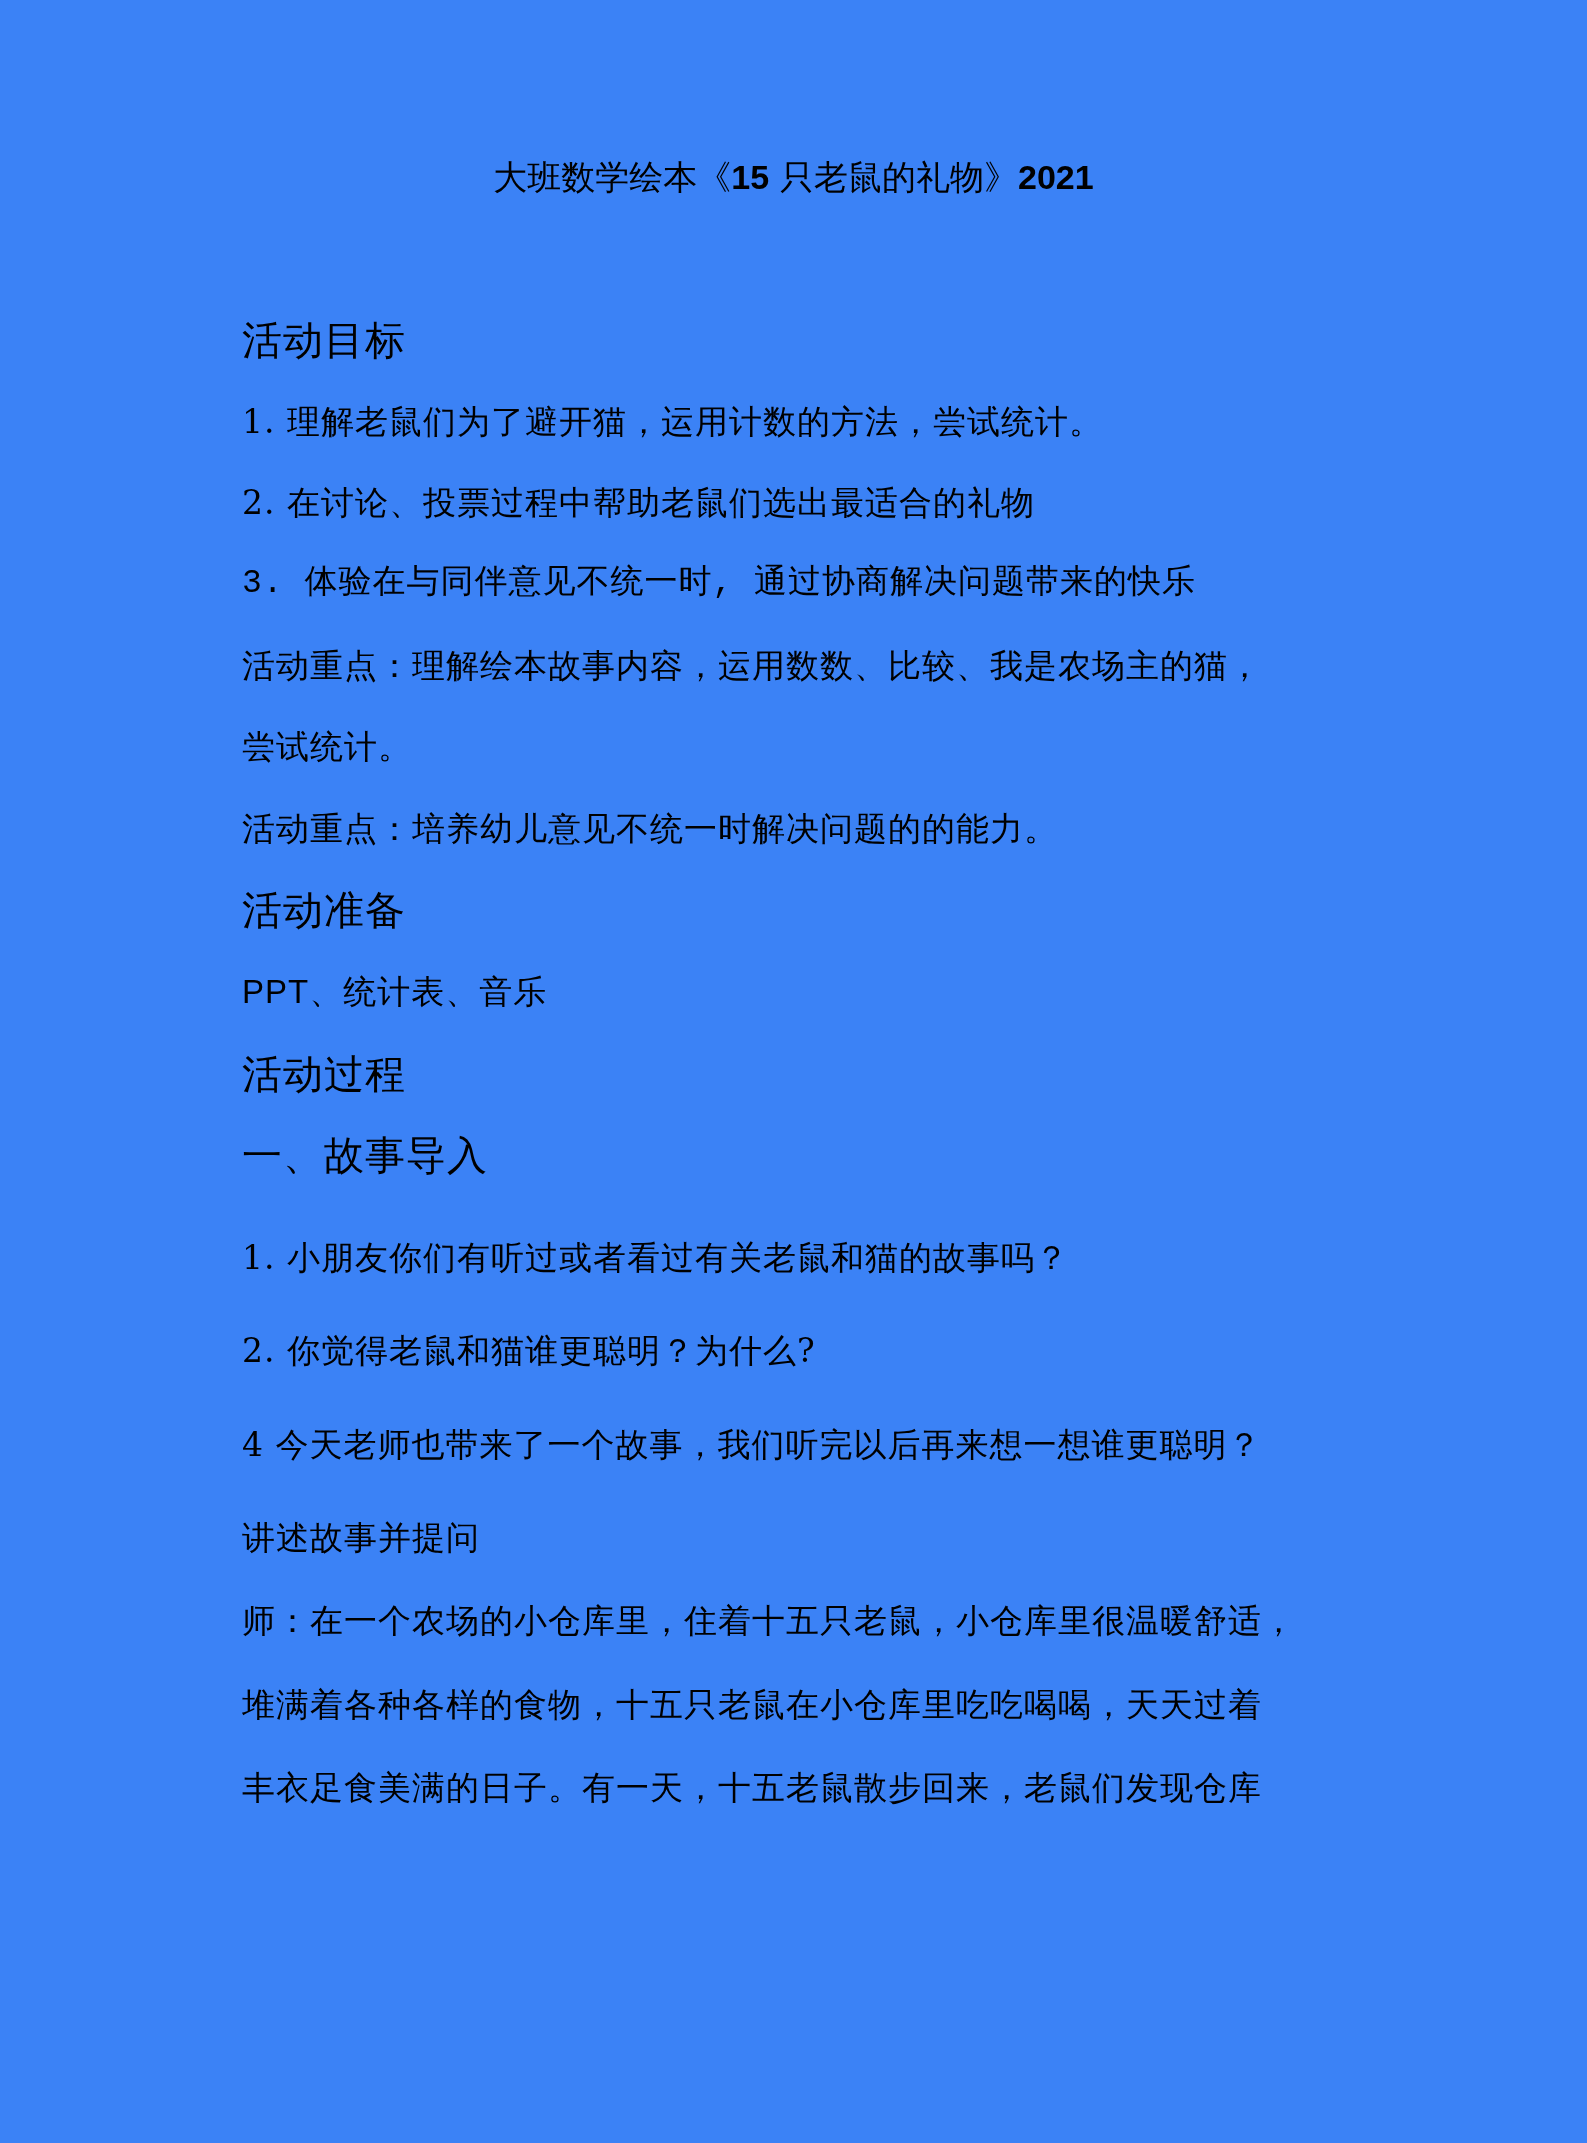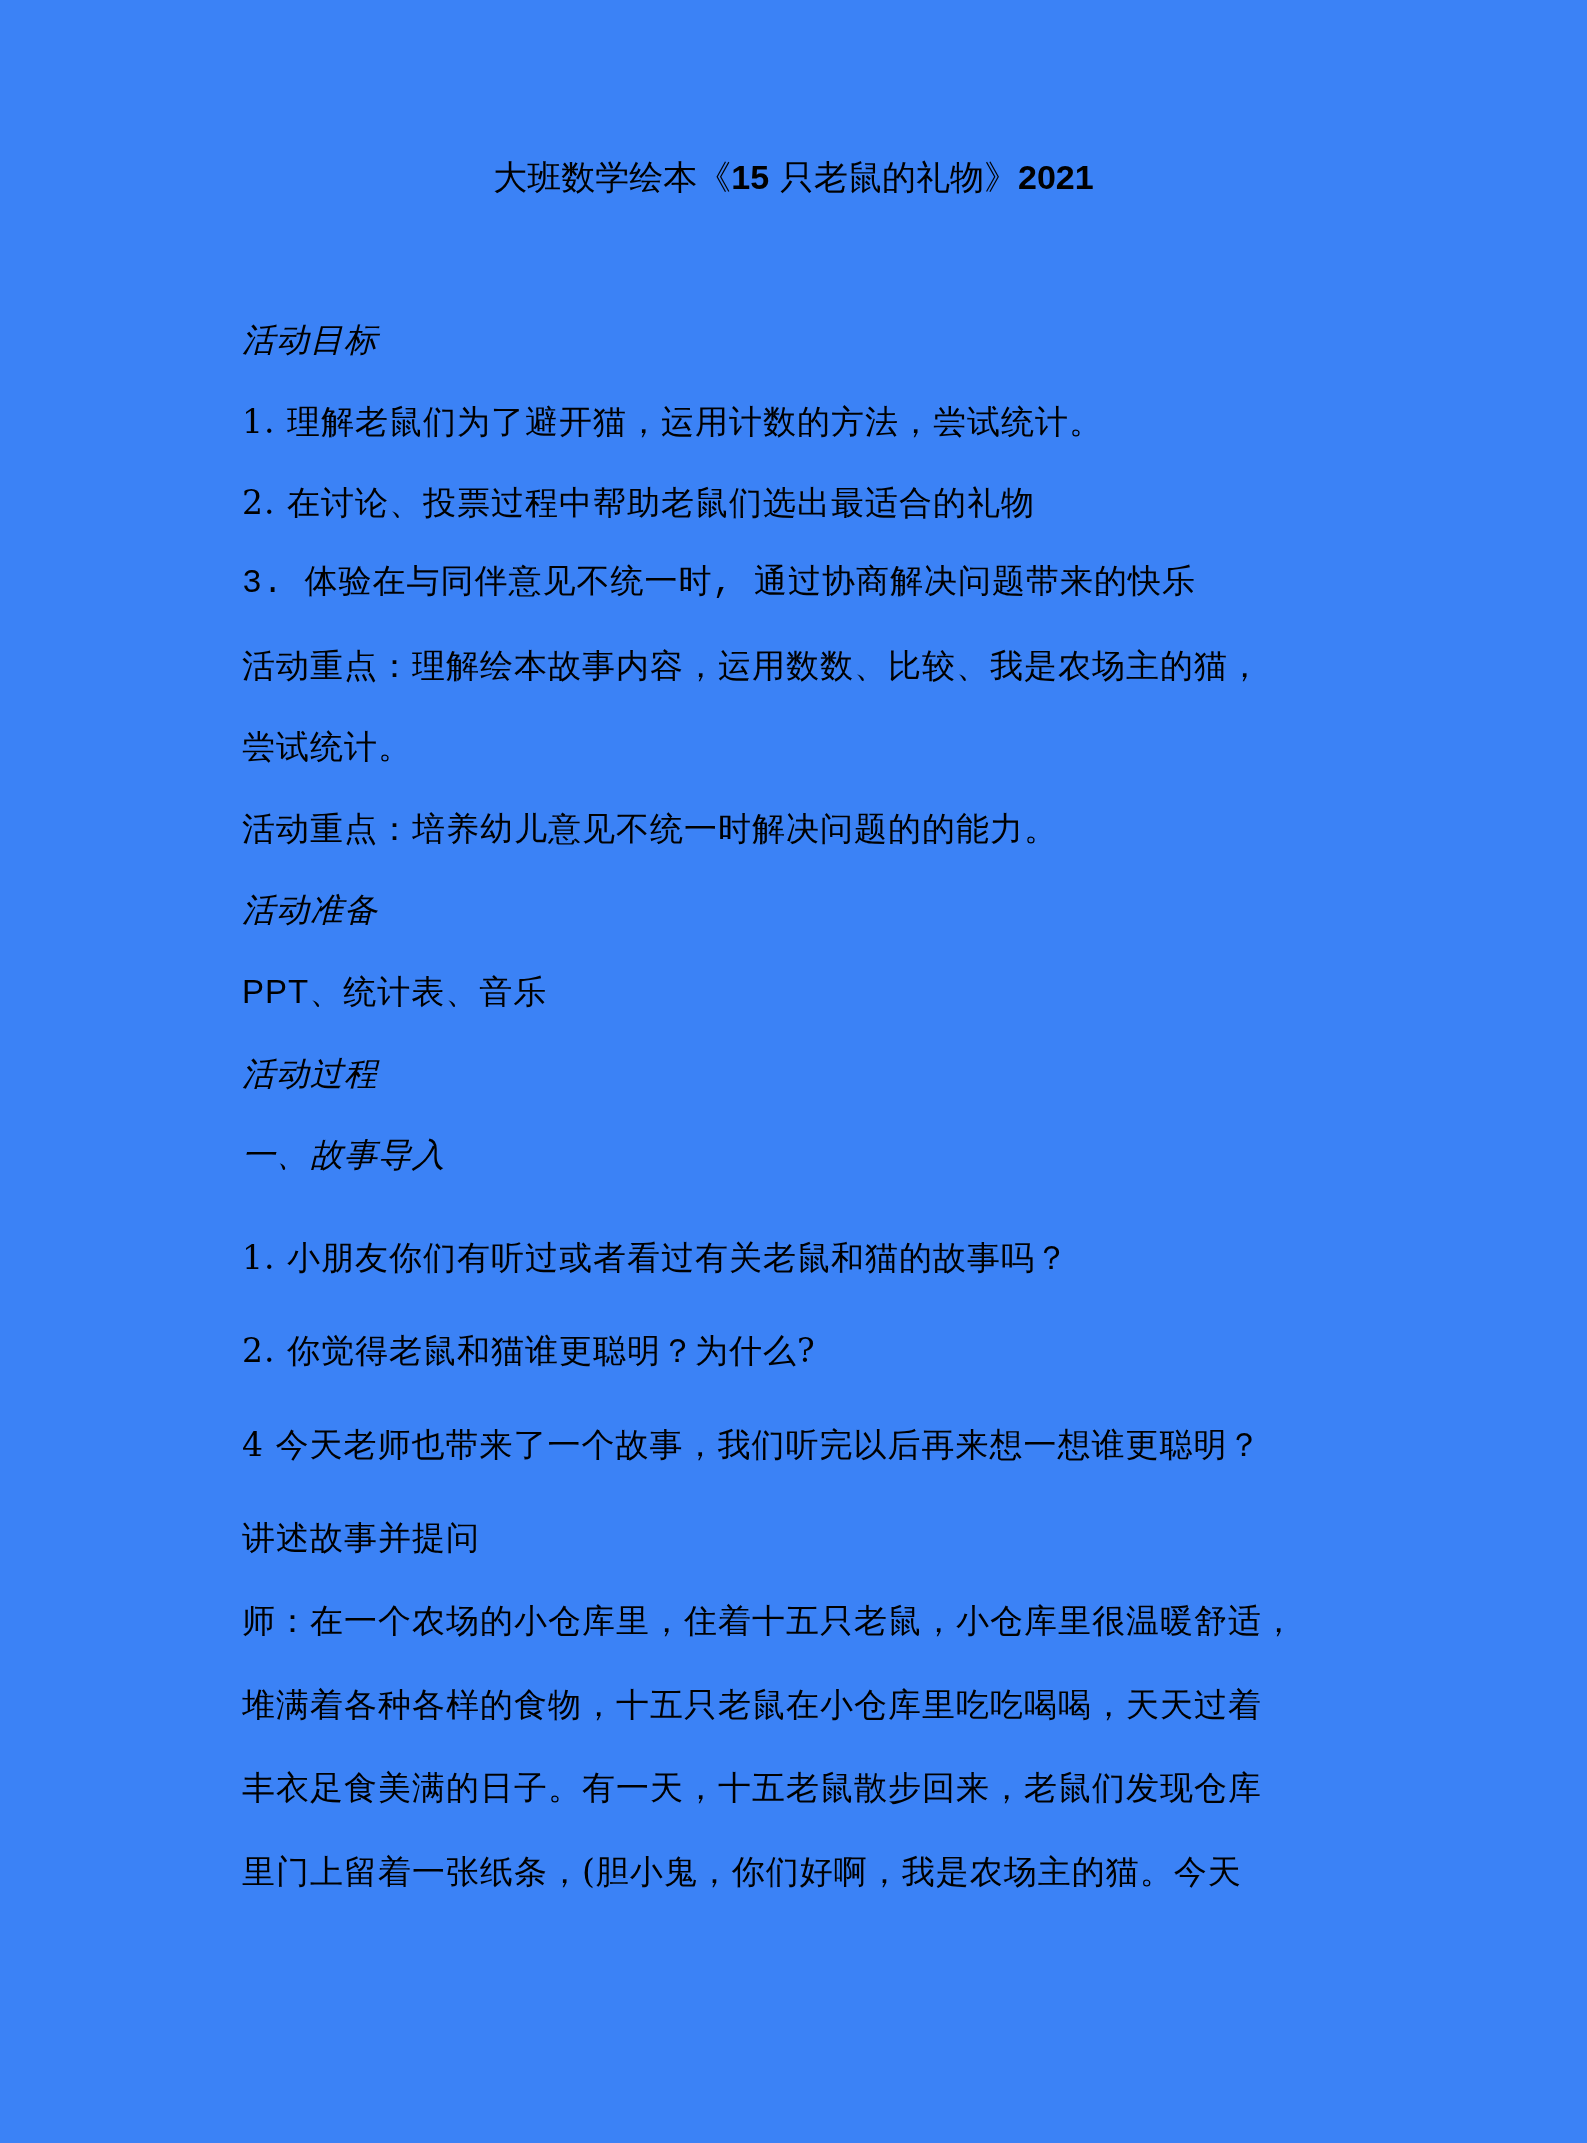--- a/index.html
+++ b/index.html
@@ -40,22 +40,21 @@
     .line {
       position: absolute;
       left: 242px;
       font-size: 33px;
       line-height: 50px;
       white-space: nowrap;
       letter-spacing: 1px;
     }
     .heading {
       font-family: "DejaVu Sans", "Liberation Sans", sans-serif;
-      font-size: 33px;
-      font-style: italic;
+      font-size: 40px;
     }
     .label-bold {
       font-family: "DejaVu Sans", "Liberation Sans", sans-serif;
     }
     .sans {
       font-family: "Liberation Sans", sans-serif;
     }
   </style>
 </head>
 <body>
@@ -89,15 +88,14 @@
 
   <div class="line" style="top:1233px;">1. 小朋友你们有听过或者看过有关老鼠和猫的故事吗？</div>
   <div class="line" style="top:1326px;">2. 你觉得老鼠和猫谁更聪明？为什么?</div>
   <div class="line" style="top:1420px;">4 今天老师也带来了一个故事，我们听完以后再来想一想谁更聪明？</div>
 
   <div class="line" style="top:1513px;">讲述故事并提问</div>
 
   <div class="line" style="top:1596px;">师：在一个农场的小仓库里，住着十五只老鼠，小仓库里很温暖舒适，</div>
   <div class="line" style="top:1680px;">堆满着各种各样的食物，十五只老鼠在小仓库里吃吃喝喝，天天过着</div>
   <div class="line" style="top:1763px;">丰衣足食美满的日子。有一天，十五老鼠散步回来，老鼠们发现仓库</div>
-  <div class="line" style="top:1847px;">里门上留着一张纸条，(胆小鬼，你们好啊，我是农场主的猫。今天</div>
 
 </div>
 
 </body></html>

